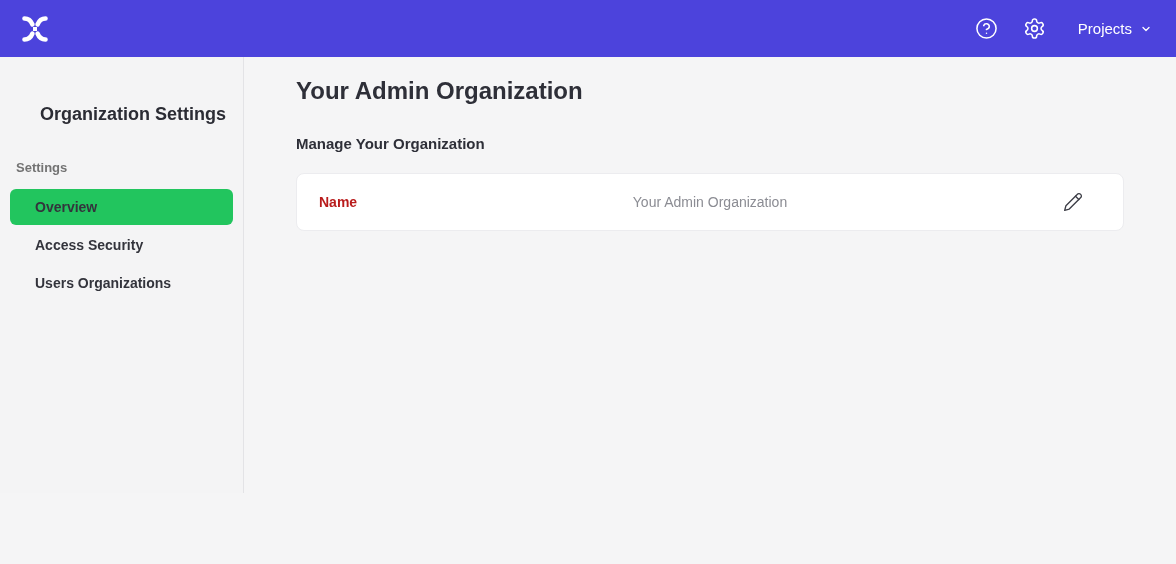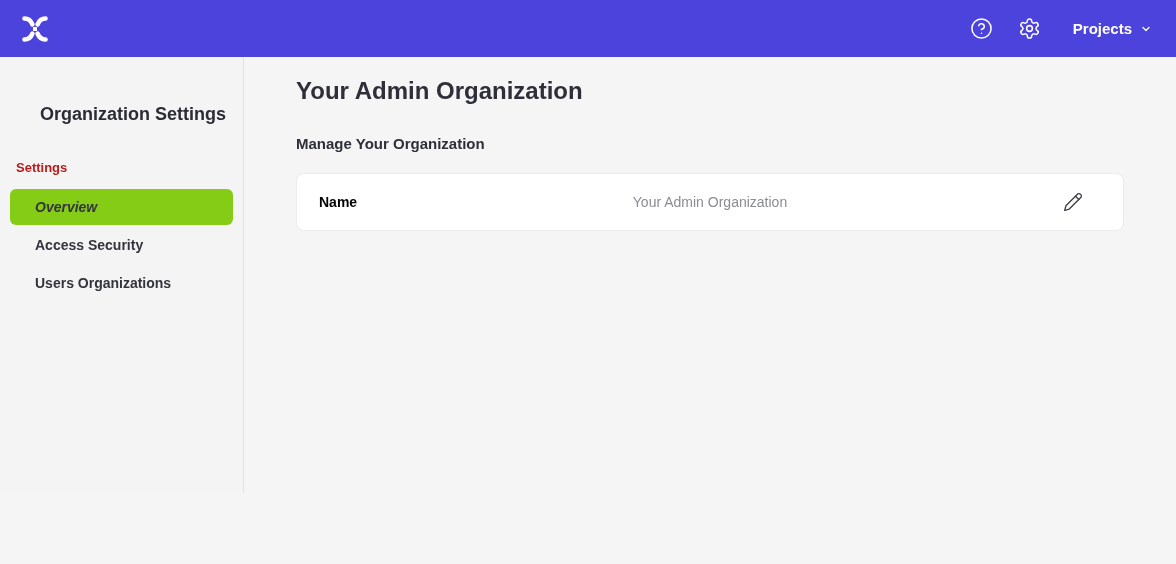--- a/index.html
+++ b/index.html
@@ -21,21 +21,21 @@
   .navbar .logo { display: flex; align-items: center; cursor: pointer; }
   .navbar .spacer { flex: 1; }
   .nav-icon-btn {
     background: none; border: none; cursor: pointer;
     display: flex; align-items: center; justify-content: center;
     width: 34px; height: 34px; margin-left: 14px;
   }
   .projects-dropdown {
     display: flex; align-items: center; gap: 8px;
     margin-left: 26px; cursor: pointer;
-    color: #ffffff; font-size: 15px; font-weight: 700;
+    color: #ffffff; font-size: 15px; font-weight: 400;
   }
 
   
   .page { display: flex; height: 436px; }
 
   
   .sidebar {
     width: 244px;
     background: #f4f4f5;
     border-right: 1px solid #e3e3e6;
@@ -47,37 +47,37 @@
     font-weight: 700;
     color: #2b2c34;
     padding-left: 40px;
     line-height: 22px;
   }
   .sidebar-section-label {
     margin-top: 35px;
     padding-left: 16px;
     font-size: 13px;
     font-weight: 700;
-    color: #b91c1c;
+    color: #737373;
     line-height: 16px;
   }
   .sidebar-nav { margin-top: 13px; padding: 0 10px; }
   .sidebar-item {
     height: 36px;
     margin-bottom: 2px;
     display: flex;
     align-items: center;
     padding-left: 25px;
     border-radius: 6px;
     font-size: 14px;
     font-weight: 700;
     color: #33343c;
     cursor: pointer;
   }
-  .sidebar-item.active { background: #84cc16; font-style: italic; }
+  .sidebar-item.active { background: #22c55e; }
 
   
   .main { flex: 1; padding: 20px 52px 0 52px; }
   .page-title {
     font-size: 24px;
     font-weight: 700;
     color: #2e2f38;
     line-height: 28px;
   }
   .section-title {
@@ -95,21 +95,21 @@
     border: 1px solid #ececef;
     border-radius: 8px;
     position: relative;
     display: flex;
     align-items: center;
   }
   .field-label {
     padding-left: 22px;
     font-size: 14px;
     font-weight: 700;
-    color: #000000;
+    color: #b91c1c;
   }
   .field-value {
     position: absolute;
     left: 50%;
     transform: translateX(-50%);
     font-size: 14px;
     color: #8b8c93;
     white-space: nowrap;
   }
   .edit-btn {

